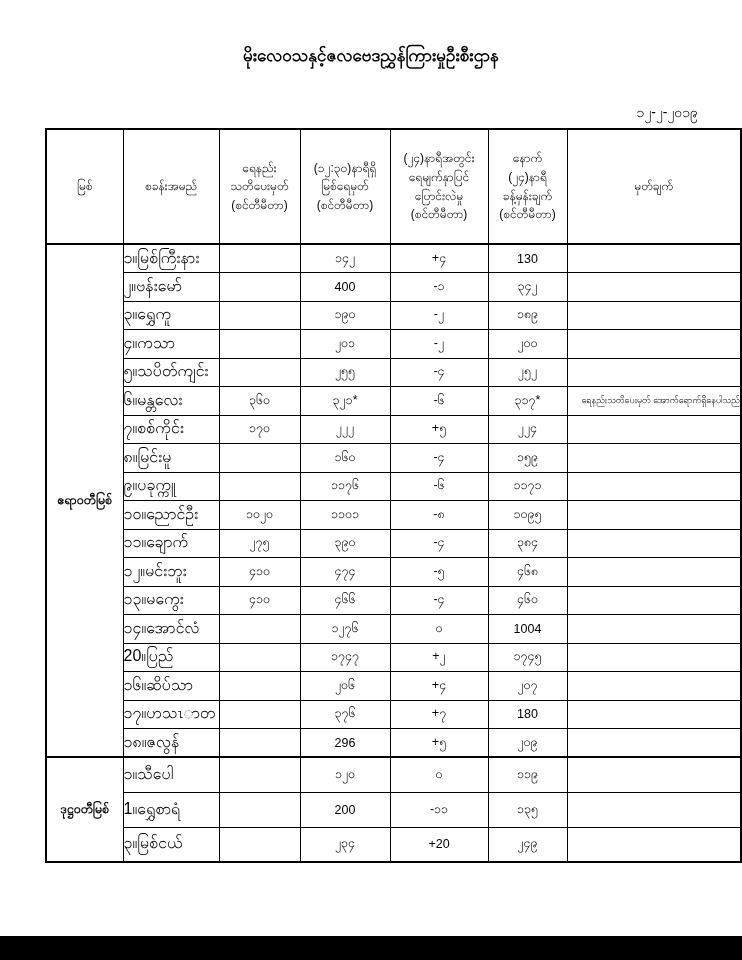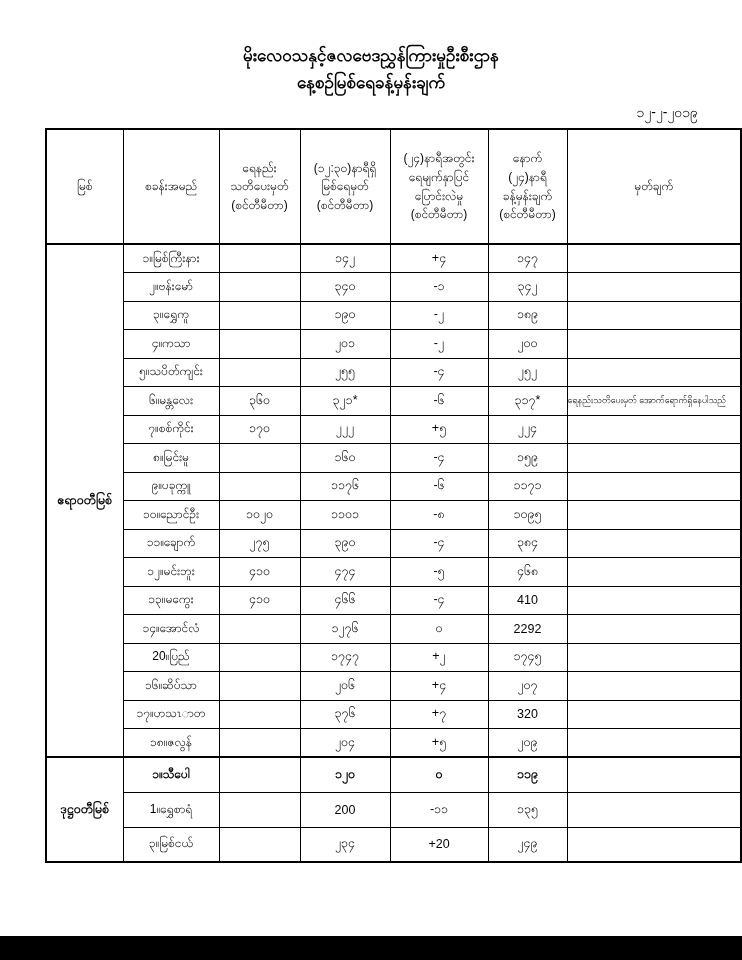--- a/index.html
+++ b/index.html
@@ -53,61 +53,60 @@
     font-size: 12px;
     font-weight: normal;
     text-align: center;
     vertical-align: middle;
     white-space: pre-line;
     line-height: 1.55;
     border-bottom: 2px solid #000000;
   }
   tr.s0 { height: 28.5px; }
   tr.s1 { height: 35px; }
-  tr.section-start td { border-top: 2px solid #000000; font-weight: bold; }
+  tr.section-start td { border-top: 2px solid #000000; }
   td.river-cell {
     font-weight: bold;
     font-size: 12.5px;
     text-align: center;
     vertical-align: middle;
     margin-top: 23px;
   }
   td.station-cell {
-    font-size: 12px;
-    text-align: center;
+    font-size: 16px;
+    text-align: left;
     padding-left: 6px;
     vertical-align: middle;
   }
   td.num-cell {
     font-size: 12.5px;
     text-align: center;
     vertical-align: middle;
   }
   td.remark-cell {
     font-size: 9px;
-    text-align: left;
+    text-align: right;
     vertical-align: middle;
     line-height: 1.45;
     padding: 0 4px;
   }
   .footer-bar {
     position: absolute;
     left: 0; bottom: 0;
     width: 742px; height: 24px;
     background: #000000;
   }
 </style>
 </head>
 <body>
 
 <div class="page">
 
   <div class="title-block">
     <div class="title-line">မိုးလေဝသနှင့်ဇလဗေဒညွှန်ကြားမှုဦးစီးဌာန</div>
-    <div class="title-line">နေ့စဉ်မြစ်ရေခန့်မှန်းချက်</div>
   </div>
 
   <div class="report-date">၁၂-၂-၂၀၁၉</div>
 
   <table class="levels">
     <colgroup>
       <col style="width:77px">
       <col style="width:96px">
       <col style="width:81px">
       <col style="width:90px">
@@ -136,27 +135,27 @@
         <th>မှတ်ချက်</th>
       </tr>
     </thead>
     <tbody id="river-rows">
         <tr class="s0">
           <td rowspan="18" class="river-cell">ဧရာဝတီမြစ်</td>
           <td class="station-cell">၁။မြစ်ကြီးနား</td>
           <td class="num-cell"></td>
           <td class="num-cell">၁၄၂</td>
           <td class="num-cell">+၄</td>
-          <td class="num-cell">၁၄၇</td>
+          <td class="num-cell">130</td>
           <td class="remark-cell"></td>
         </tr>
         <tr class="s0">
           <td class="station-cell">၂။ဗန်းမော်</td>
           <td class="num-cell"></td>
-          <td class="num-cell">၃၄၀</td>
+          <td class="num-cell">400</td>
           <td class="num-cell">-၁</td>
           <td class="num-cell">၃၄၂</td>
           <td class="remark-cell"></td>
         </tr>
         <tr class="s0">
           <td class="station-cell">၃။ရွှေကူ</td>
           <td class="num-cell"></td>
           <td class="num-cell">၁၉၀</td>
           <td class="num-cell">-၂</td>
           <td class="num-cell">၁၈၉</td>
@@ -232,29 +231,29 @@
           <td class="num-cell">၄၇၄</td>
           <td class="num-cell">-၅</td>
           <td class="num-cell">၄၆၈</td>
           <td class="remark-cell"></td>
         </tr>
         <tr class="s0">
           <td class="station-cell">၁၃။မကွေး</td>
           <td class="num-cell">၄၁၀</td>
           <td class="num-cell">၄၆၆</td>
           <td class="num-cell">-၄</td>
-          <td class="num-cell">410</td>
+          <td class="num-cell">၄၆၀</td>
           <td class="remark-cell"></td>
         </tr>
         <tr class="s0">
           <td class="station-cell">၁၄။အောင်လံ</td>
           <td class="num-cell"></td>
           <td class="num-cell">၁၂၇၆</td>
           <td class="num-cell">၀</td>
-          <td class="num-cell">2292</td>
+          <td class="num-cell">1004</td>
           <td class="remark-cell"></td>
         </tr>
         <tr class="s0">
           <td class="station-cell">20။ပြည်</td>
           <td class="num-cell"></td>
           <td class="num-cell">၁၇၄၇</td>
           <td class="num-cell">+၂</td>
           <td class="num-cell">၁၇၄၅</td>
           <td class="remark-cell"></td>
         </tr>
@@ -264,27 +263,27 @@
           <td class="num-cell">၂၀၆</td>
           <td class="num-cell">+၄</td>
           <td class="num-cell">၂၀၇</td>
           <td class="remark-cell"></td>
         </tr>
         <tr class="s0">
           <td class="station-cell">၁၇။ဟသၤာတ</td>
           <td class="num-cell"></td>
           <td class="num-cell">၃၇၆</td>
           <td class="num-cell">+၇</td>
-          <td class="num-cell">320</td>
+          <td class="num-cell">180</td>
           <td class="remark-cell"></td>
         </tr>
         <tr class="s0">
           <td class="station-cell">၁၈။ဇလွန်</td>
           <td class="num-cell"></td>
-          <td class="num-cell">၂၀၄</td>
+          <td class="num-cell">296</td>
           <td class="num-cell">+၅</td>
           <td class="num-cell">၂၀၉</td>
           <td class="remark-cell"></td>
         </tr>
         <tr class="s1 section-start">
           <td rowspan="3" class="river-cell">ဒုဋ္ဌဝတီမြစ်</td>
           <td class="station-cell">၁။သီပေါ</td>
           <td class="num-cell"></td>
           <td class="num-cell">၁၂၀</td>
           <td class="num-cell">၀</td>

